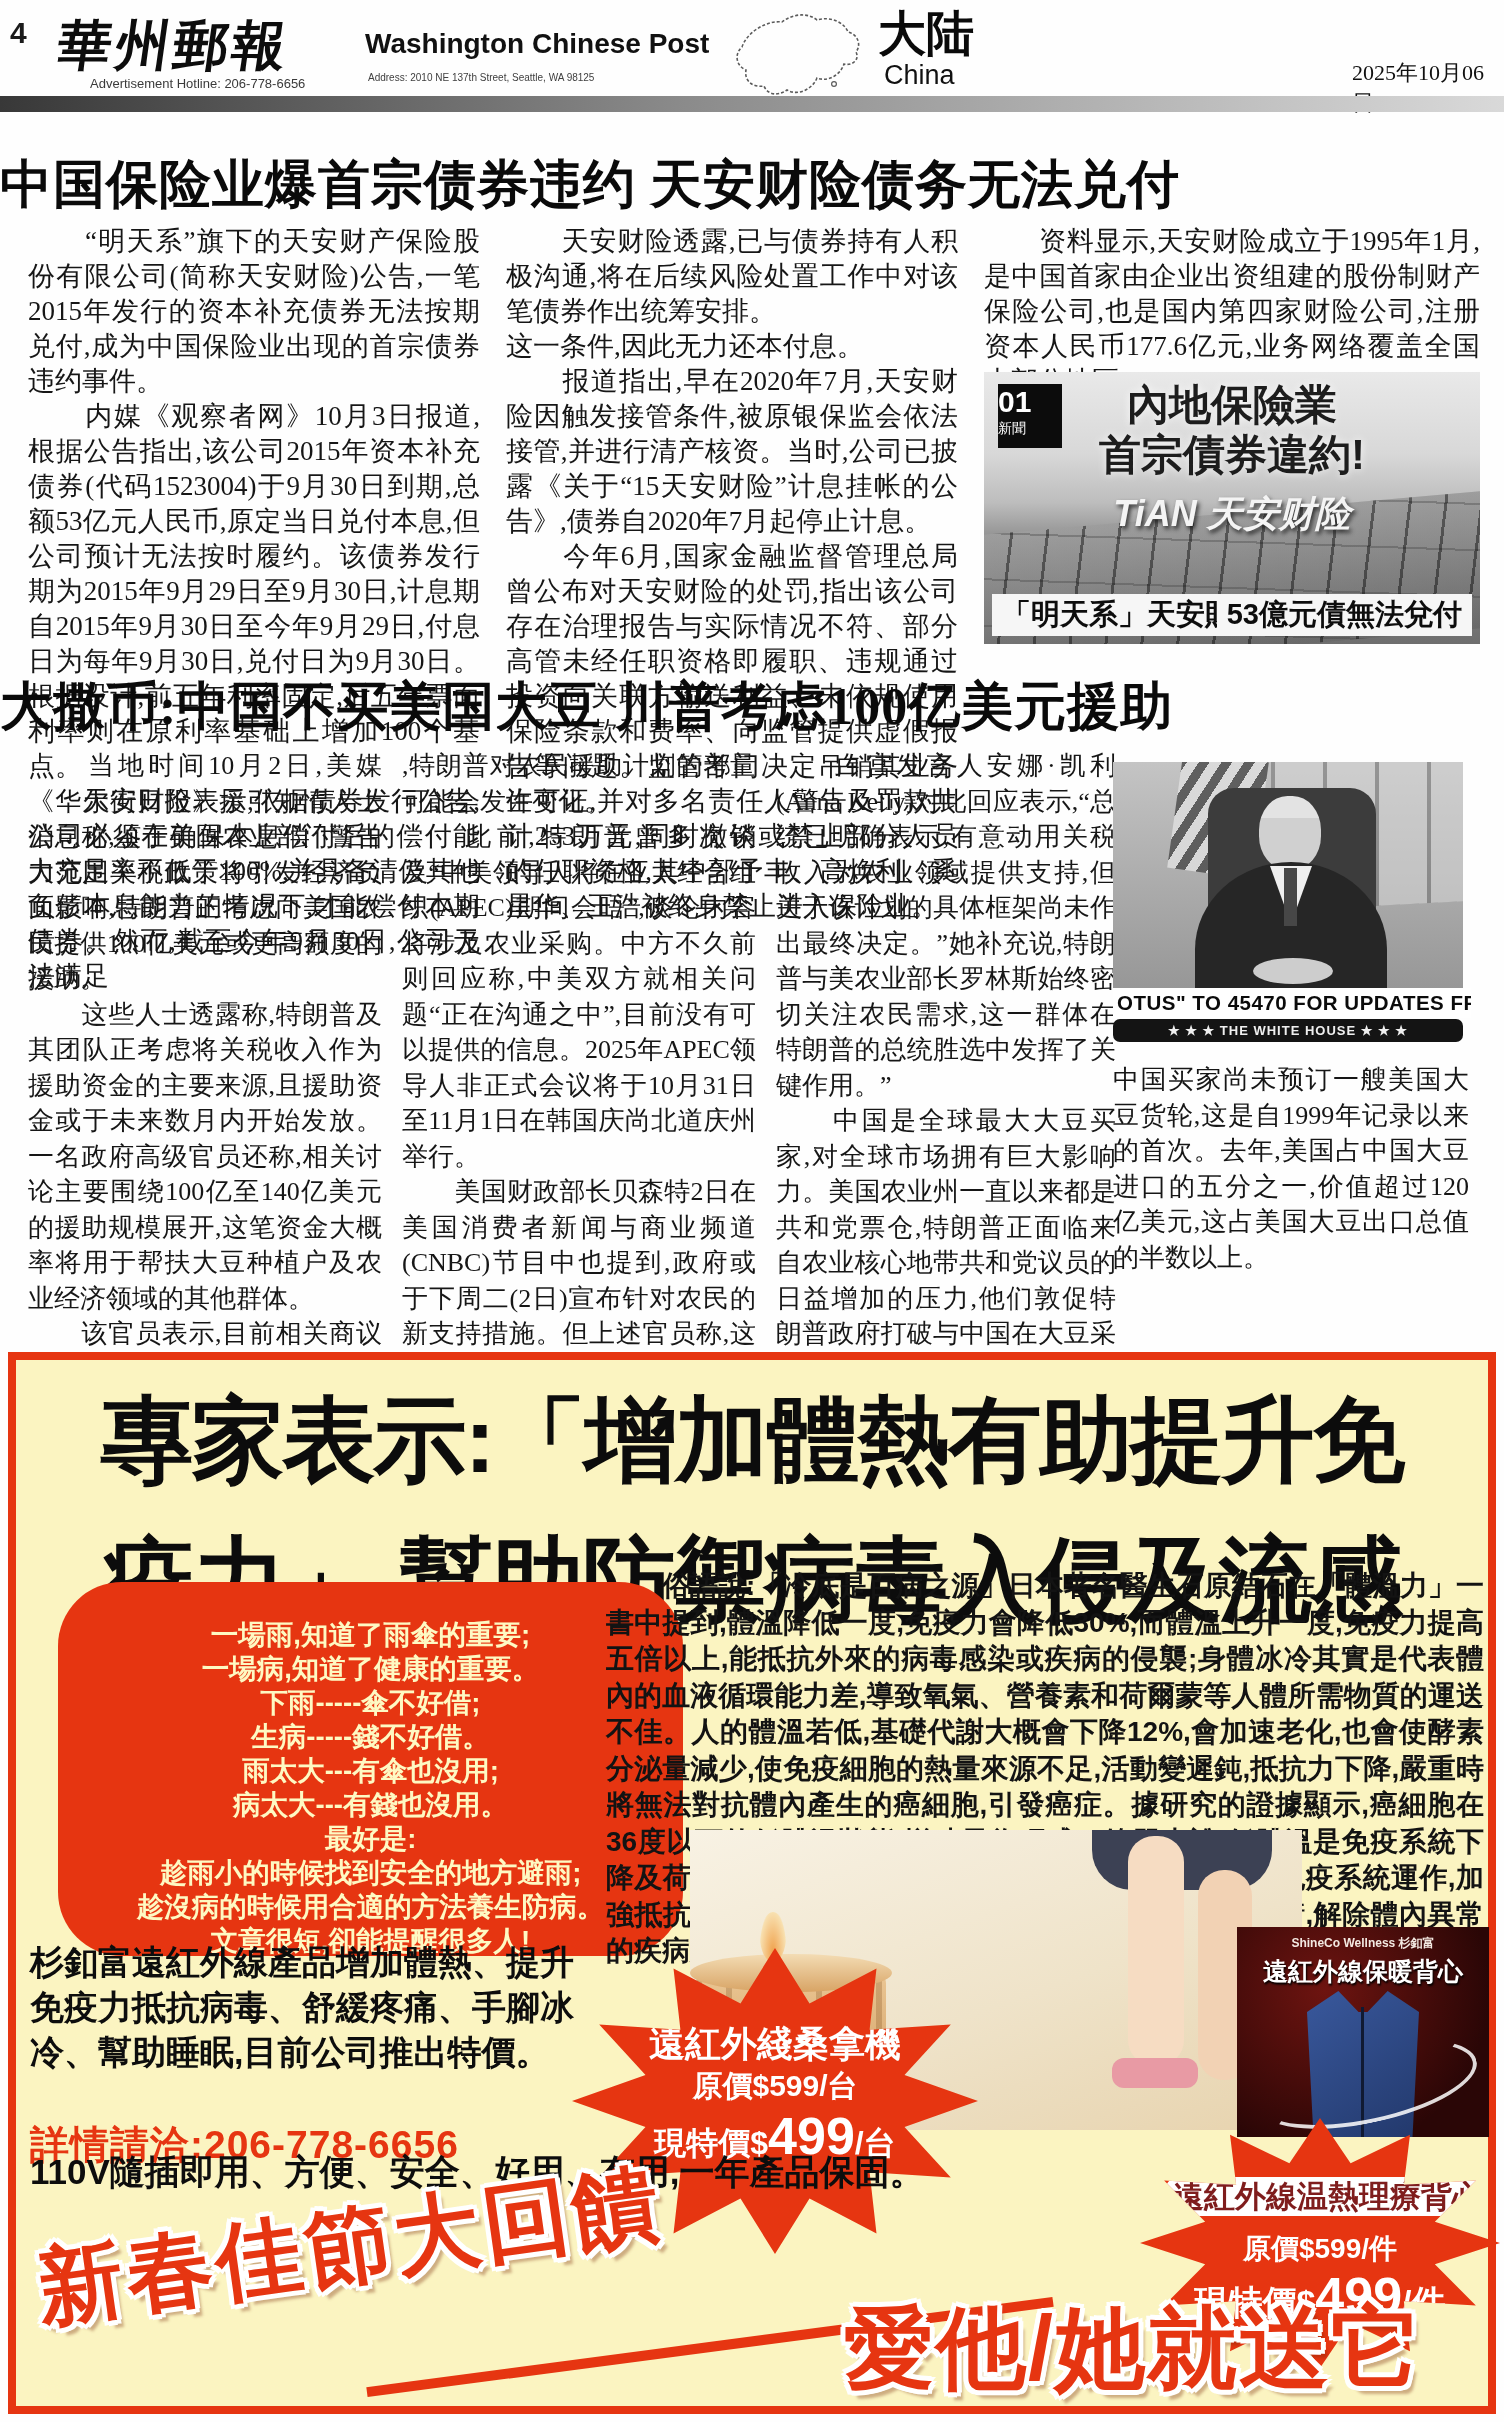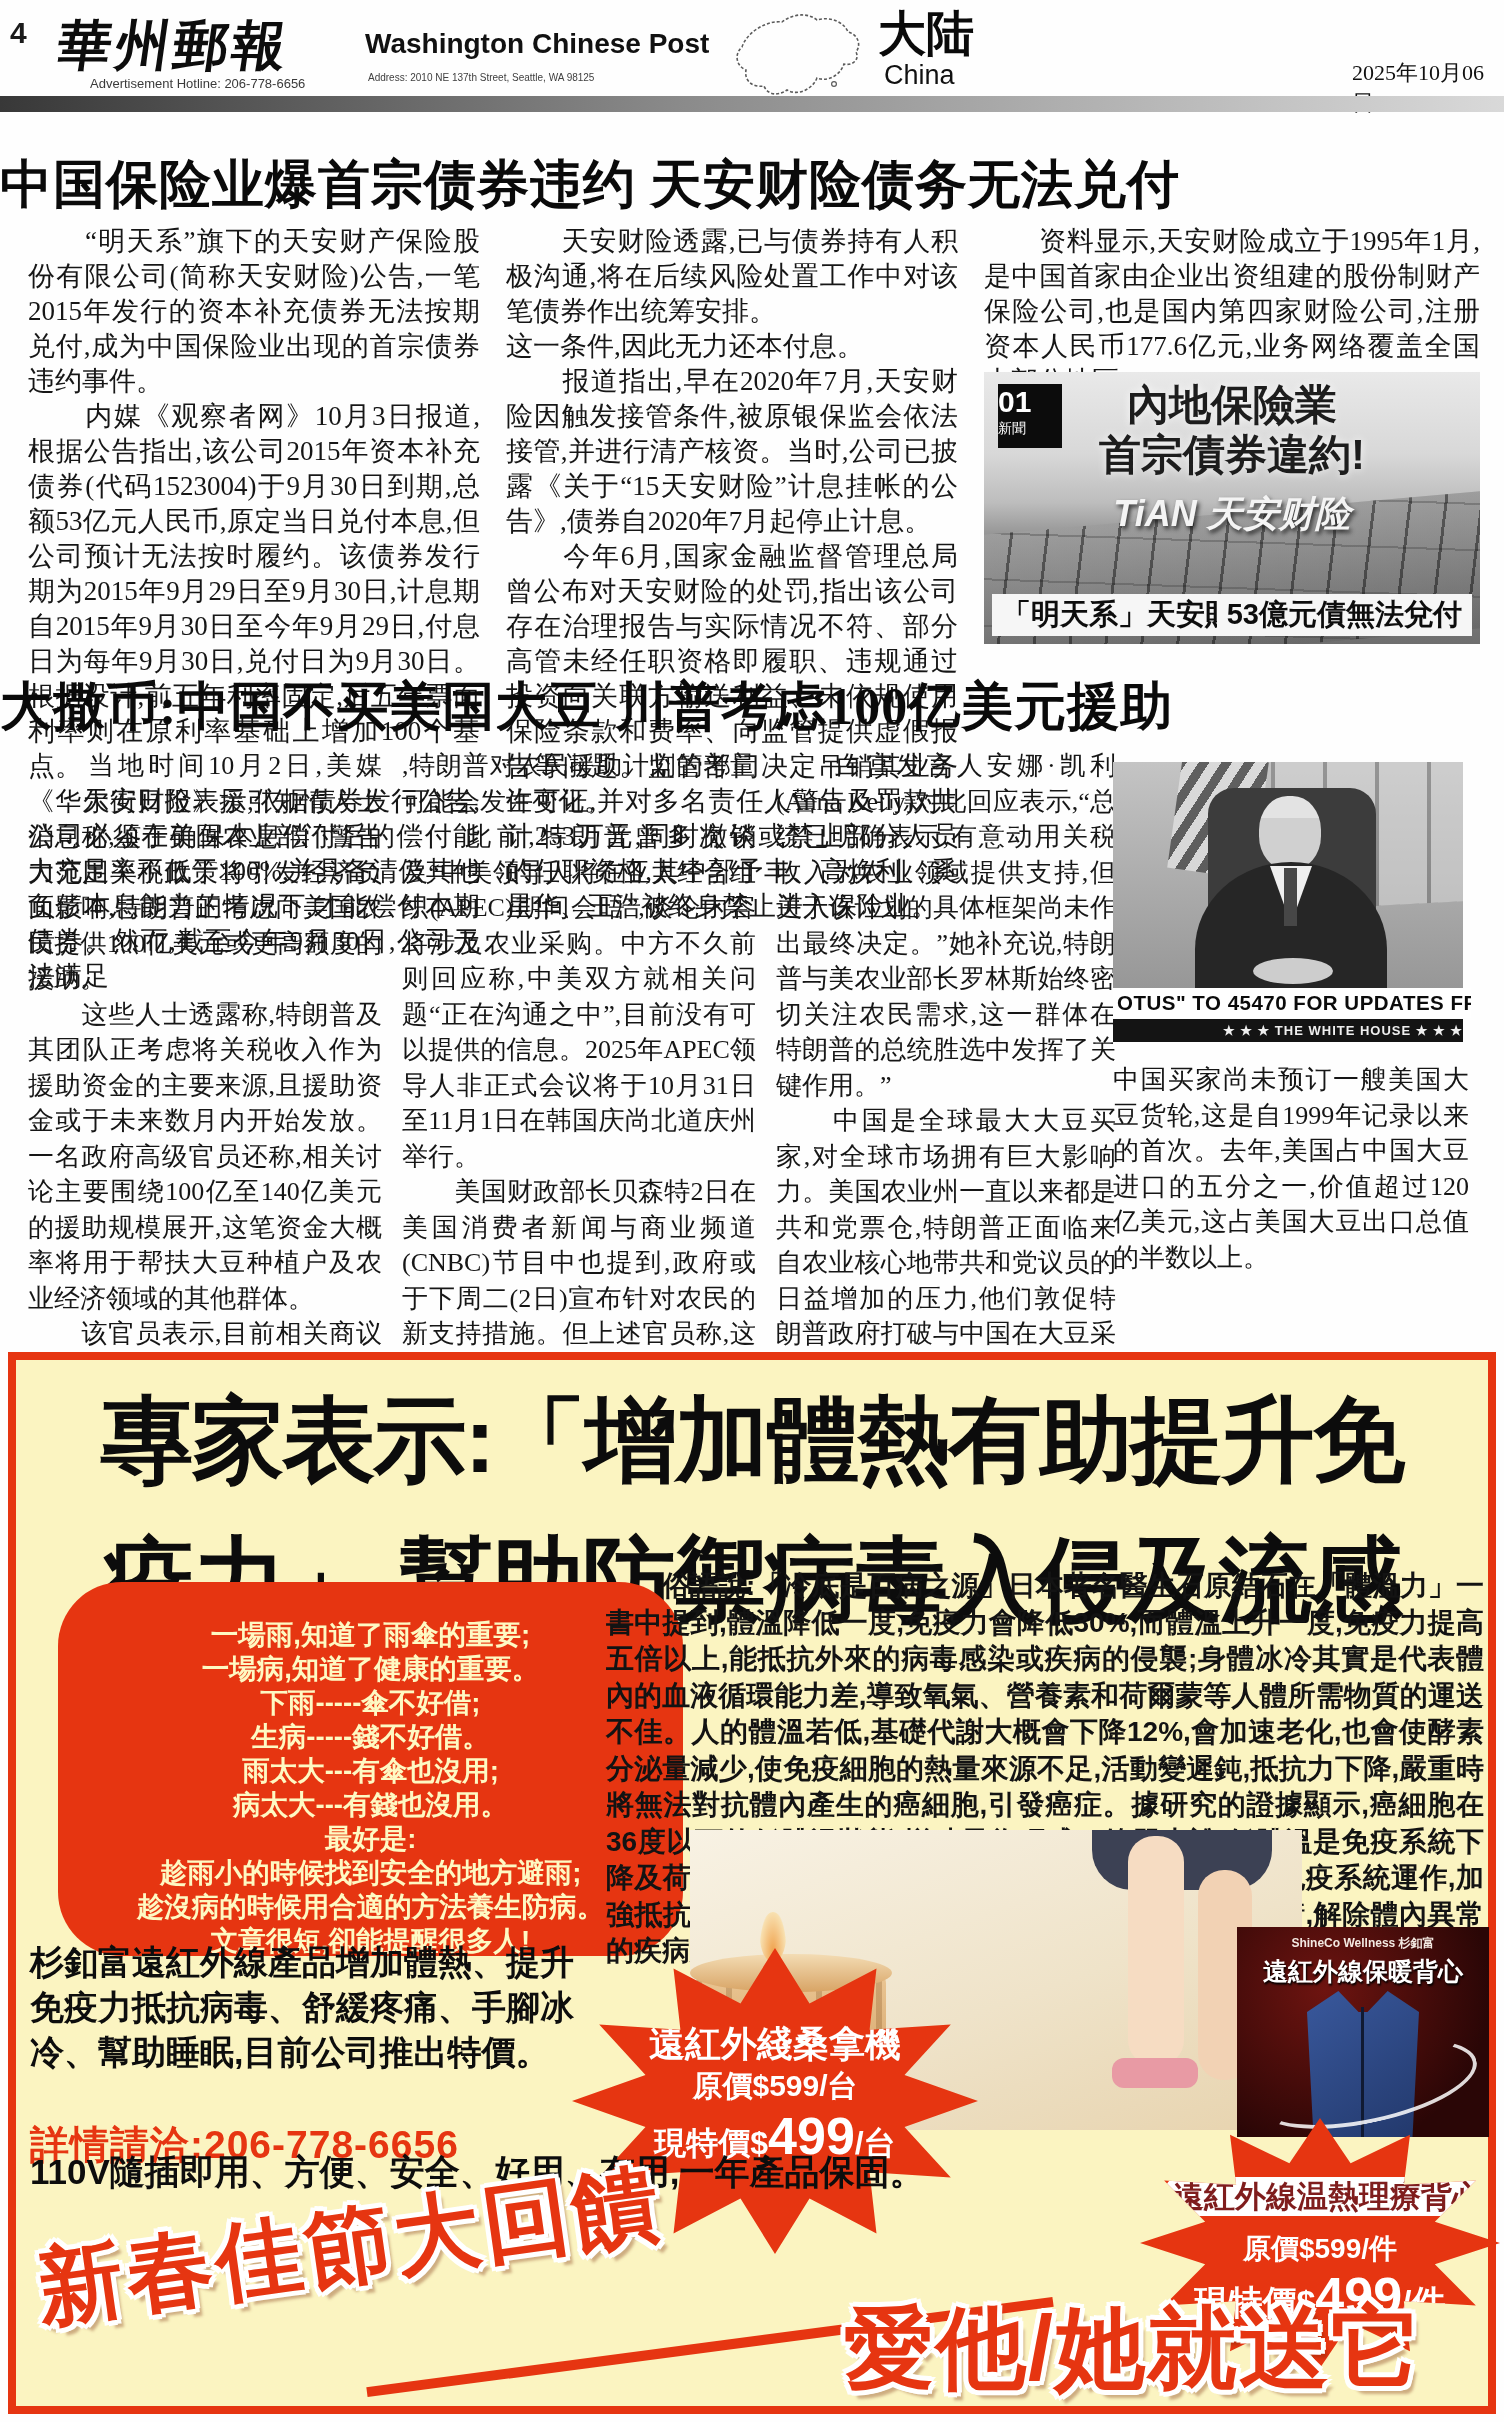--- a/index.html
+++ b/index.html
@@ -56,22 +56,22 @@
   .p2-chair{position:absolute;left:95px;top:26px;width:168px;height:180px;background:#3c3c3c;border-radius:26px;}
   .p2-head{position:absolute;left:146px;top:34px;width:62px;height:74px;background:linear-gradient(180deg,#e3e3e3 0 30%,#d0d0d0 30%);border-radius:46%;}
   .p2-suit{position:absolute;left:82px;top:100px;width:192px;height:130px;background:#262626;
            border-radius:52% 52% 0 0 / 70% 70% 0 0;}
   .p2-shirt{position:absolute;left:157px;top:104px;width:42px;height:58px;background:#efefef;
             clip-path:polygon(50% 100%,0 0,100% 0);}
   .p2-tie{position:absolute;left:171px;top:106px;width:13px;height:58px;background:#474747;}
   .p2-hands{position:absolute;left:140px;top:196px;width:80px;height:26px;background:#cdcdcd;border-radius:50%;}
   .p2-capwhite{left:1113px;top:988px;width:350px;background:#fff;color:#0b0b0b;font-family:"Liberation Sans",sans-serif;
                font-size:20.5px;font-weight:900;letter-spacing:.5px;padding:3px 4px;white-space:nowrap;overflow:hidden;}
-  .p2-capblack{left:1113px;top:1019px;width:350px;background:#141414;color:#efefef;text-align:right;
-               font-family:"Liberation Sans",sans-serif;font-size:13px;font-weight:700;padding:4px 0;letter-spacing:1px;}
+  .p2-capblack{left:1113px;top:1019px;width:350px;background:#141414;color:#efefef;text-align:center;
+               font-family:"Liberation Sans",sans-serif;font-size:13px;font-weight:700;padding:4px 0;letter-spacing:1px;border-radius:7px;}
 
   
   .ad{left:8px;top:1352px;width:1488px;height:1062px;background:#fbf4c1;border:8px solid #e63511;box-sizing:border-box;}
   .ad .abs{position:absolute;}
   .ad-headline{left:0;width:1472px;text-align:center;font-family:"Liberation Sans",sans-serif;
                font-weight:900;font-size:93px;letter-spacing:-2px;color:#0c0c0c;}
   .ad-h1{top:18px;}
   .ad-h2{top:158px;}
   .redbox{left:42px;top:222px;width:625px;height:374px;background:#e63511;border-radius:64px;
           color:#fef9c3;font-family:"Liberation Sans",sans-serif;font-weight:900;font-size:27.5px;line-height:34px;

